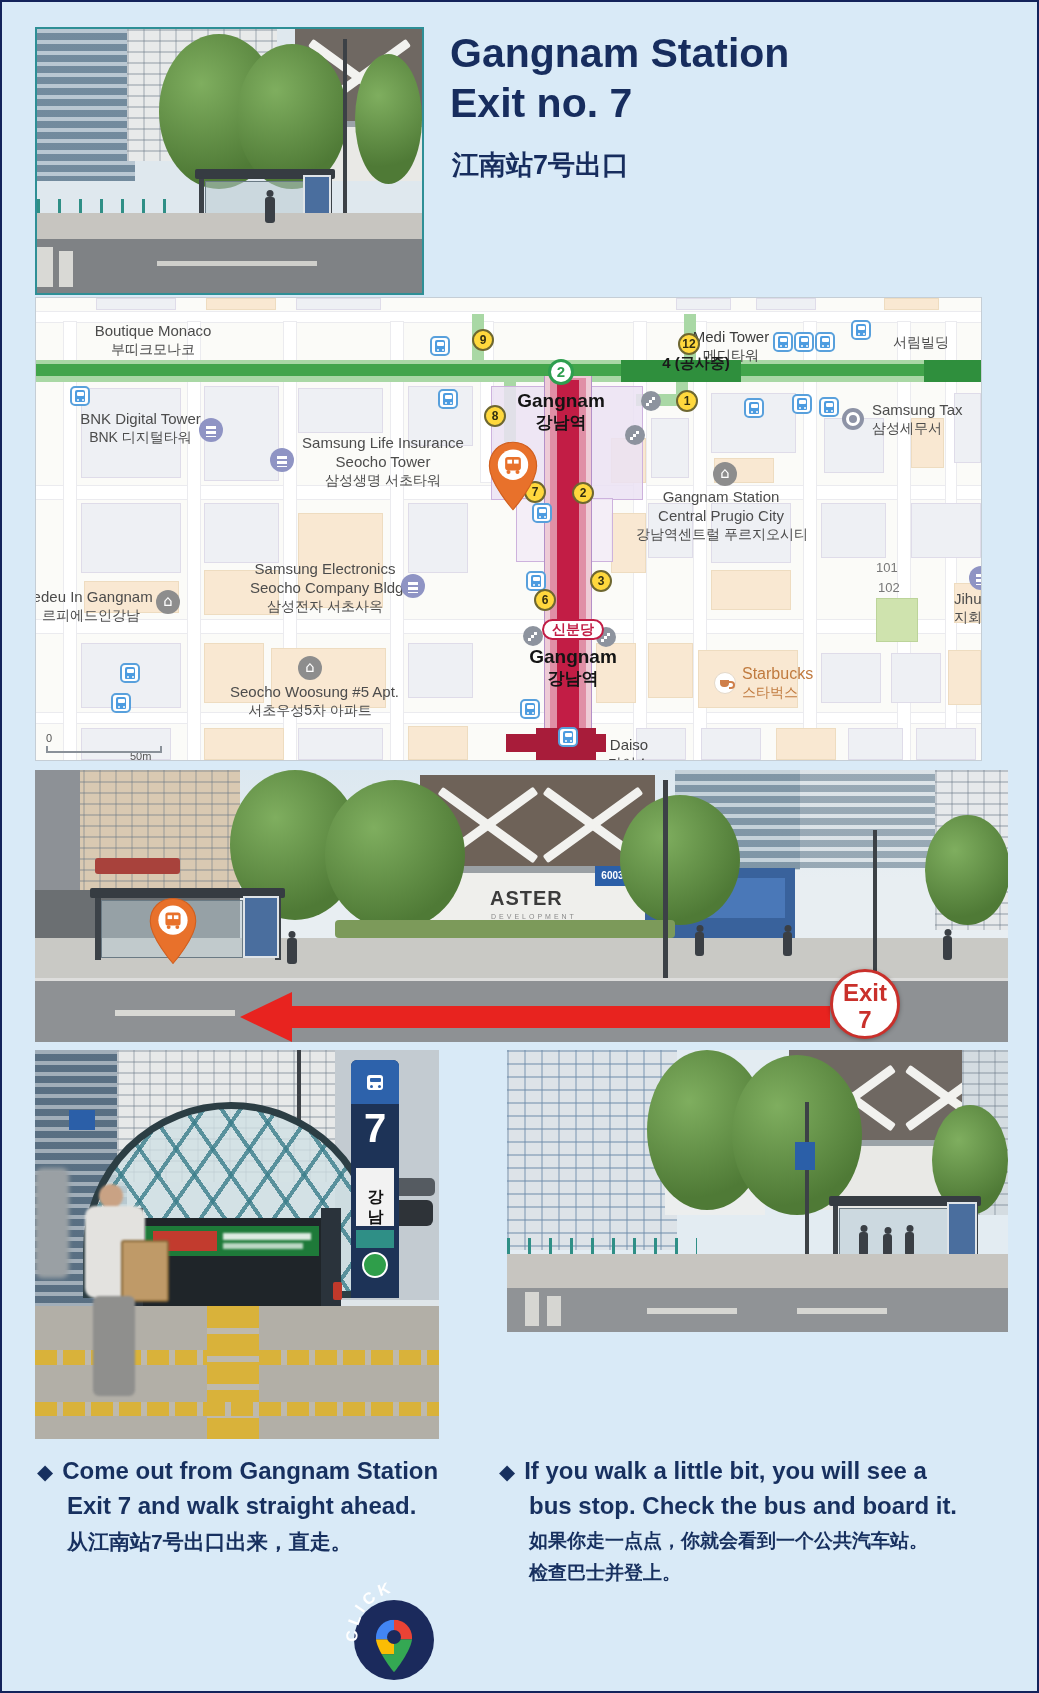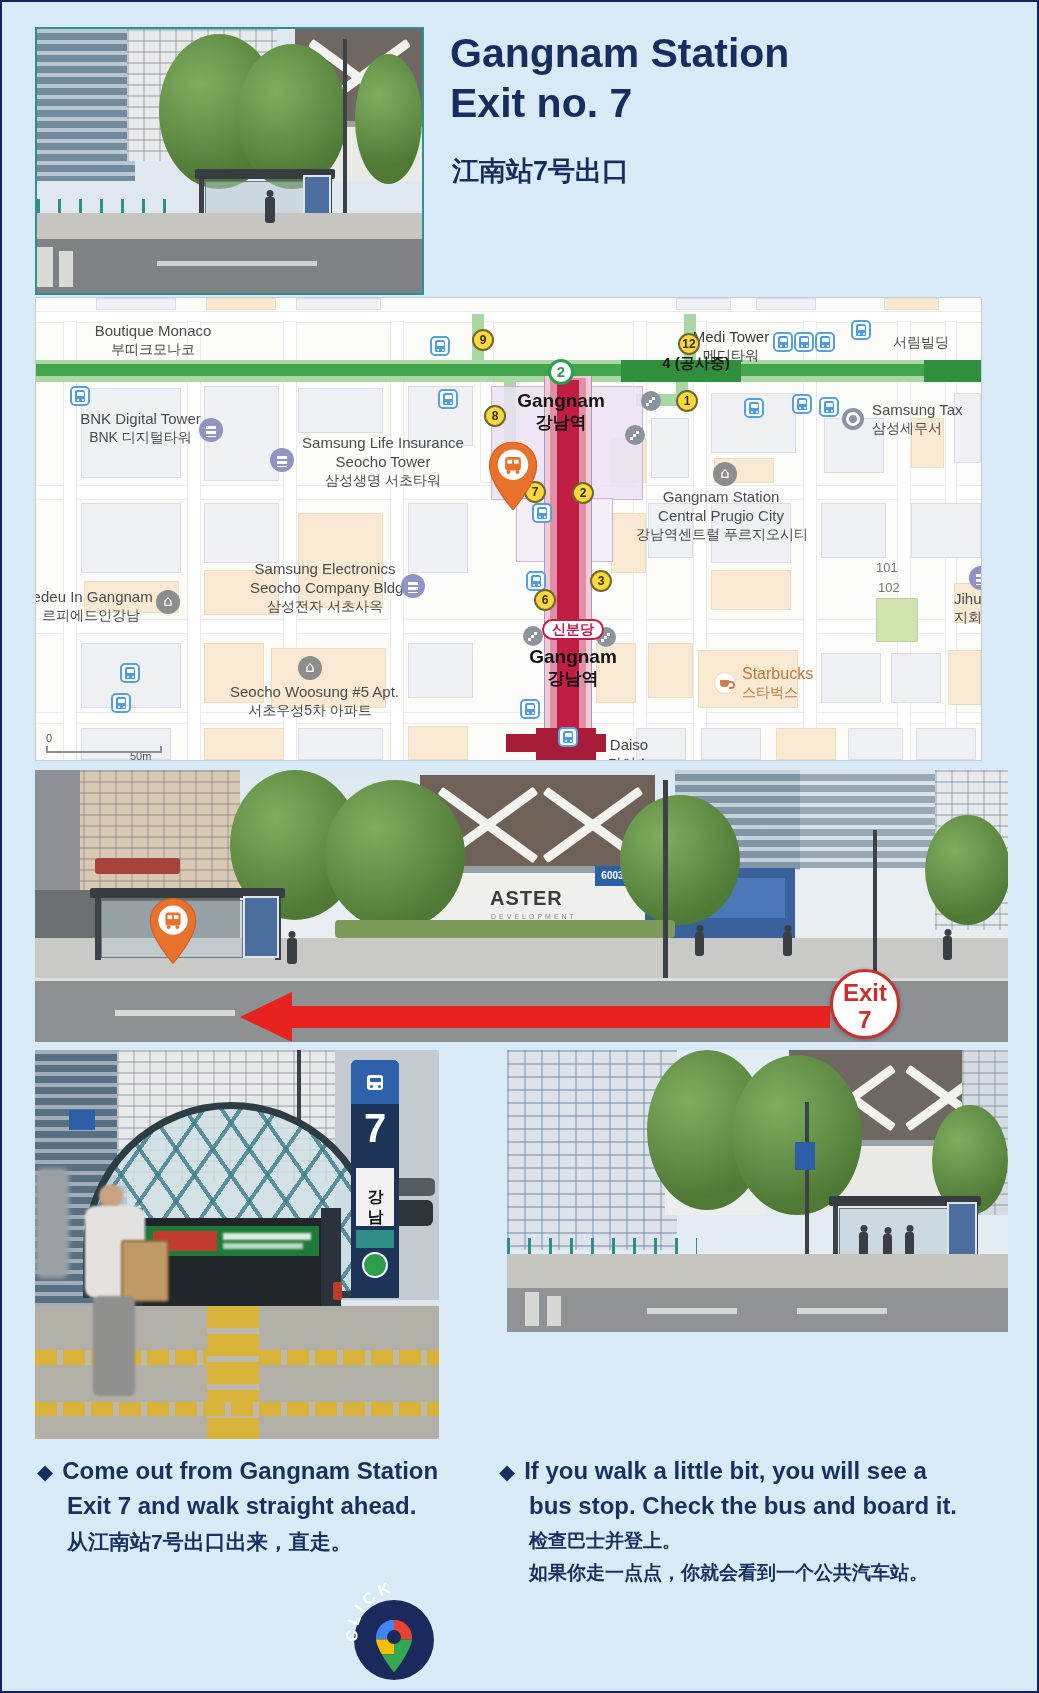--- a/index.html
+++ b/index.html
@@ -1,21 +1,21 @@
 <!DOCTYPE html>
 <html><head>
 <meta charset="utf-8">
 <style>
   html,body{margin:0;padding:0;background:#b9c6d2;}
   .page{position:relative;width:1039px;height:1693px;background:#d9eaf7;border:2px solid #13235b;
         box-sizing:border-box;overflow:hidden;font-family:"Liberation Sans","DejaVu Sans",sans-serif;}
   .abs{position:absolute;}
   
   .title{position:absolute;left:448px;top:26px;color:#172d5e;font-weight:bold;font-size:41px;line-height:50px;}
-  .subtitle{position:absolute;left:450px;top:151px;color:#172d5e;font-weight:bold;font-size:27px;}
+  .subtitle{position:absolute;left:450px;top:145px;color:#172d5e;font-weight:bold;font-size:27px;}
   
   .photo{position:absolute;overflow:hidden;background:#dfe8ee;}
   .photo1{left:33px;top:25px;width:385px;height:264px;border:2px solid #2e8f96;}
   .photo2{left:33px;top:768px;width:973px;height:272px;background:linear-gradient(#dce8f0,#e8eef2 40%);}
   .photo3{left:33px;top:1048px;width:404px;height:389px;background:#dfe6ea;}
   .photo4{left:505px;top:1048px;width:501px;height:282px;background:#e3ecf2;}
   .band-win{background-image:repeating-linear-gradient(to bottom,rgba(255,255,255,.4) 0 4px,rgba(70,95,115,.35) 4px 11px);}
   .grid-win{background-image:repeating-linear-gradient(to right,rgba(100,115,130,.28) 0 2px,transparent 2px 16px),
             repeating-linear-gradient(to bottom,rgba(100,115,130,.33) 0 2px,transparent 2px 11px);}
   .grid-blue{background-image:repeating-linear-gradient(to right,rgba(110,140,170,.45) 0 2px,transparent 2px 17px),
@@ -532,22 +532,22 @@
       <span class="bullet">◆</span><span>Come out from Gangnam Station</span>
     </div>
     <div class="en ind">Exit 7 and walk straight ahead.</div>
     <div class="zh ind">从江南站7号出口出来，直走。</div>
   </div>
   <div class="instr" style="left:497px;top:1452px;width:510px;">
     <div class="row">
       <span class="bullet">◆</span><span>If you walk a little bit, you will see a</span>
     </div>
     <div class="en ind">bus stop. Check the bus and board it.</div>
+    <div class="zh2 ind">如果你走一点点，你就会看到一个公共汽车站。</div>
     <div class="zh2 ind">检查巴士并登上。</div>
-    <div class="zh2 ind">如果你走一点点，你就会看到一个公共汽车站。</div>
   </div>
 
   <div class="cta">
     <div class="cta-circle">
       <svg viewBox="0 0 48 68" width="40" height="56" style="position:absolute;left:20px;top:18px;">
         <defs>
             <clipPath id="gpin">
               <path d="M24 2 C11.8 2 2 11.8 2 24 C2 39 24 66 24 66 C24 66 46 39 46 24 C46 11.8 36.2 2 24 2 Z"></path>
             </clipPath>
           </defs>

